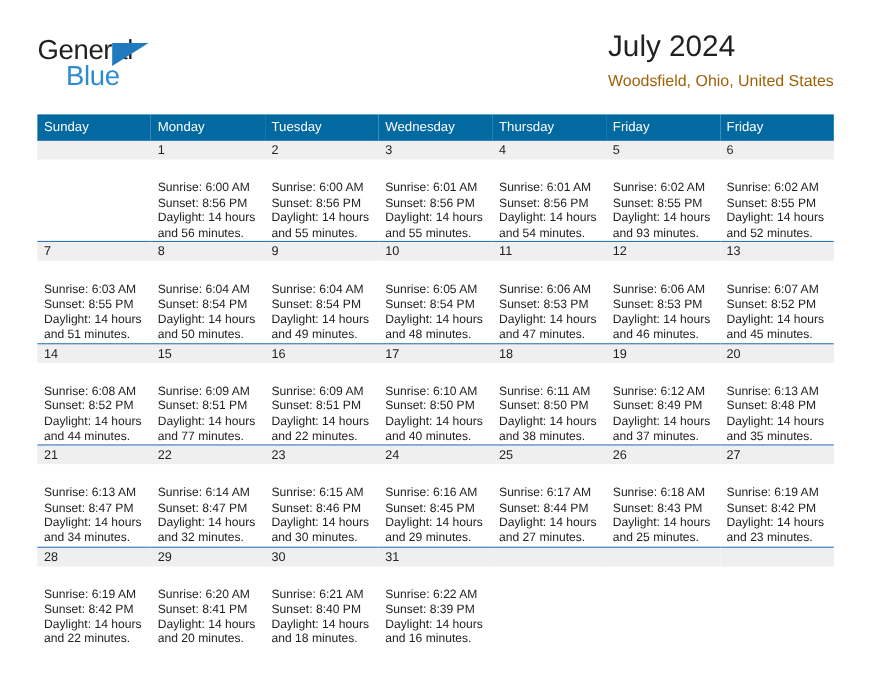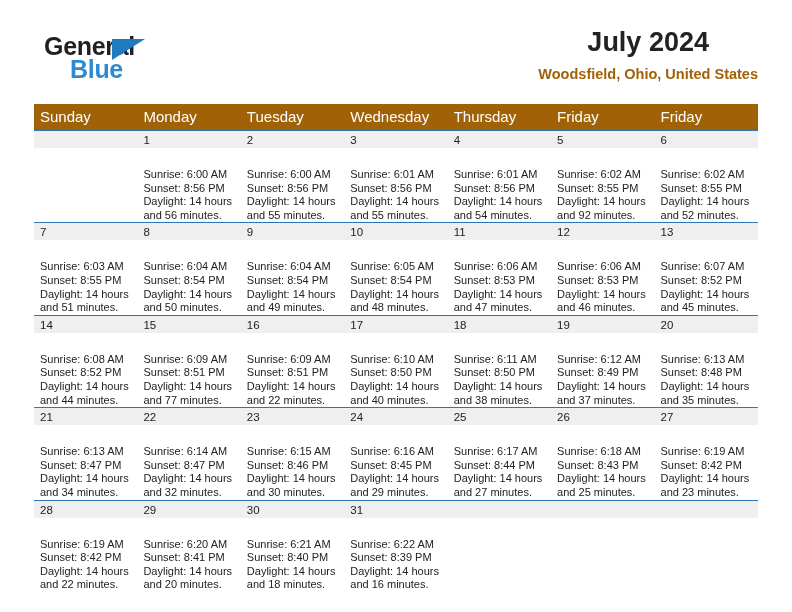--- a/index.html
+++ b/index.html
@@ -16,25 +16,24 @@
   }
   .page {
     position: relative;
     width: 792px;
     height: 612px;
   }
 
   
   .header {
     position: absolute;
-    left: 44px;
+    left: 34px;
     top: 28px;
     right: 34px;
     height: 72px;
-    font-weight: bold;
   }
   .logo {
     position: absolute;
     left: 0;
     top: 6px;
     width: 200px;
     height: 58px;
   }
   .logo-general {
     position: absolute;
@@ -63,21 +62,21 @@
     letter-spacing: -0.3px;
     color: #2e8bd0;
     font-family: "Liberation Sans", sans-serif;
     line-height: 1;
   }
 
   .title-wrap {
     position: absolute;
     right: 0;
     top: 0;
-    text-align: center;
+    text-align: left;
   }
   .cal-title {
     font-size: 27px;
     color: #222222;
     line-height: 1.1;
     white-space: nowrap;
   }
   .cal-subtitle {
     margin-top: 9px;
     font-size: 14.5px;
@@ -89,23 +88,23 @@
   
   .calendar {
     position: absolute;
     left: 34px;
     top: 104px;
     width: 724px;
     border-collapse: collapse;
     table-layout: fixed;
   }
   .calendar th {
-    background: #a16207;
+    background: #0369a1;
     color: #ffffff;
-    font-size: 15px;
+    font-size: 12px;
     font-weight: normal;
     text-align: left;
     padding: 4px 0 5px 6px;
     height: 13px;
     border: none;
   }
   .calendar td {
     vertical-align: top;
     padding: 0;
     border: none;
@@ -213,21 +212,21 @@
               <div>Daylight: 14 hours</div>
               <div>and 54 minutes.</div>
             </div>
           </td>
           <td>
             <div class="daynum-band">5</div>
             <div class="cell-body">
               <div>Sunrise: 6:02 AM</div>
               <div>Sunset: 8:55 PM</div>
               <div>Daylight: 14 hours</div>
-              <div>and 92 minutes.</div>
+              <div>and 93 minutes.</div>
             </div>
           </td>
           <td>
             <div class="daynum-band">6</div>
             <div class="cell-body">
               <div>Sunrise: 6:02 AM</div>
               <div>Sunset: 8:55 PM</div>
               <div>Daylight: 14 hours</div>
               <div>and 52 minutes.</div>
             </div>

